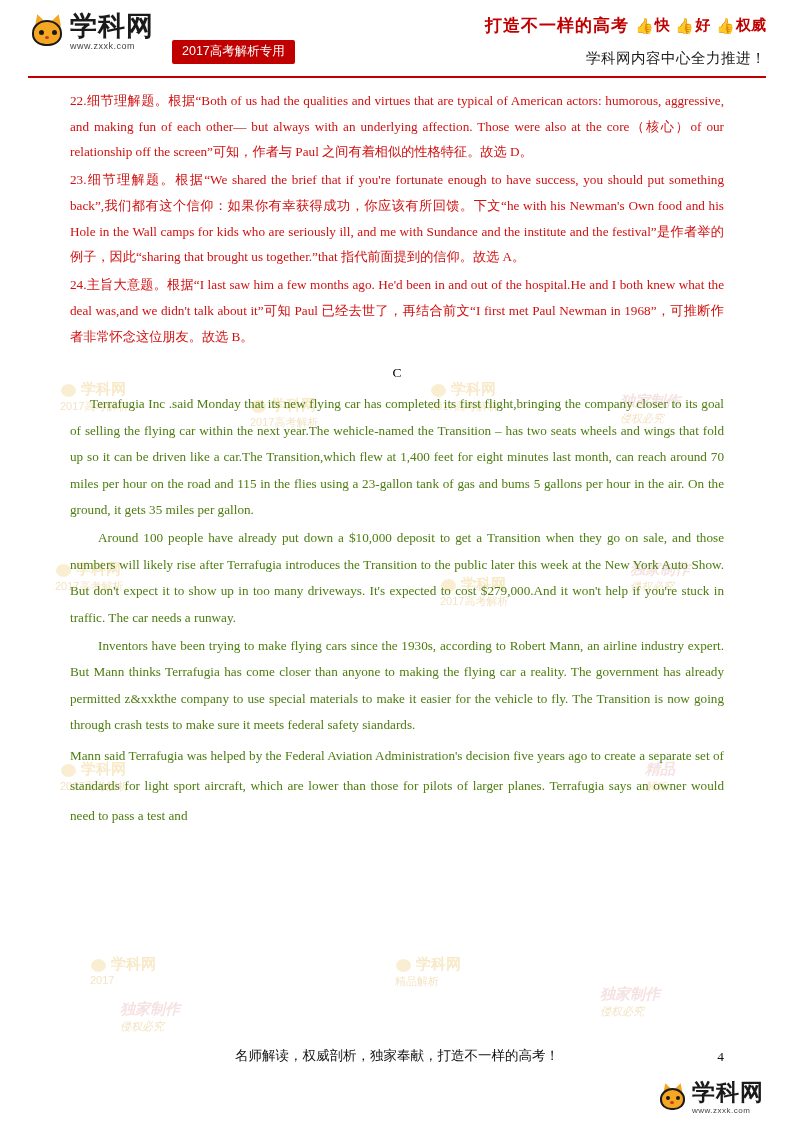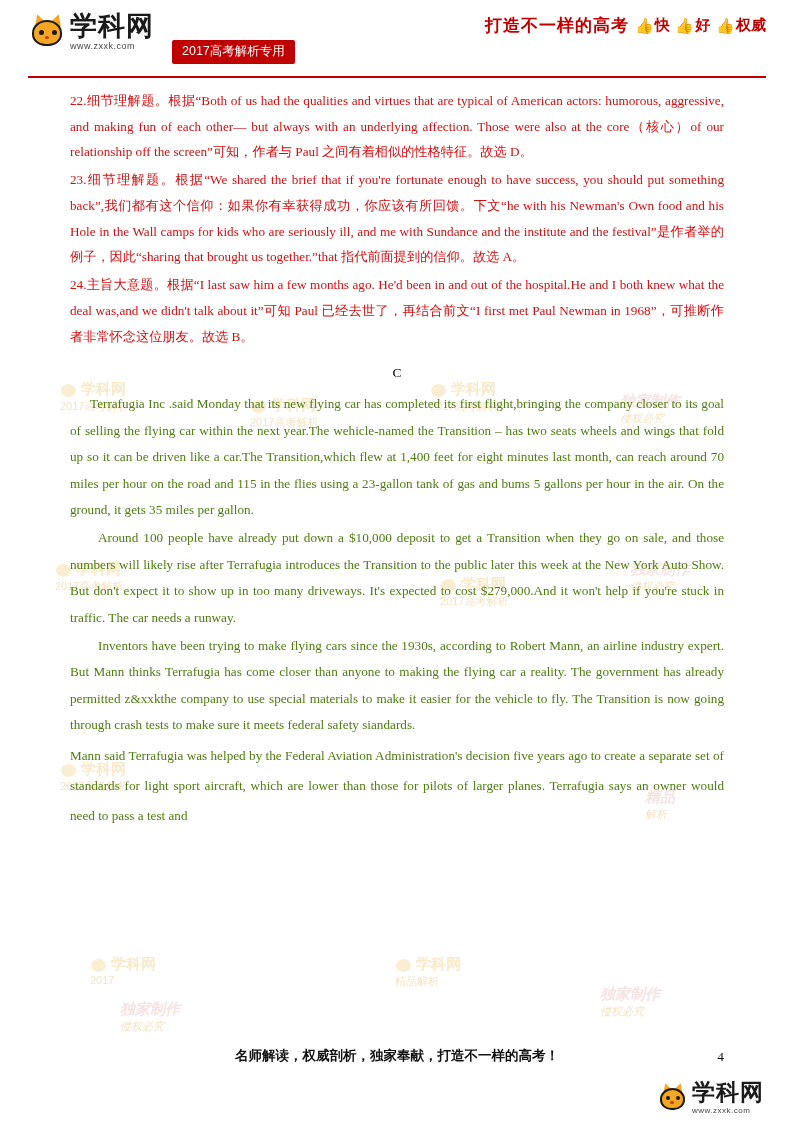--- a/index.html
+++ b/index.html
@@ -185,21 +185,20 @@
   
   .page-footer {
     position: absolute;
     left: 0;
     right: 0;
     bottom: 58px;
     padding: 0 70px;
     display: flex;
     align-items: flex-end;
     justify-content: center;
-    font-weight: bold;
   }
   .footer-text {
     font-family: "Liberation Sans", sans-serif;
     font-size: 13.5px;
     color: #111;
   }
   .page-num {
     position: absolute;
     right: 70px;
     bottom: 58px;
@@ -306,21 +305,21 @@
 </div>
 <div class="wm" style="left:60px; top:760px;">
   <div class="wm-row">
       <span class="wm-cat">
         <span class="h"></span>
       </span>
       <span>学科网</span>
     </div>
   <div class="sub">2017高考解析</div>
 </div>
-<div class="wm wm-red" style="left:645px; top:788px;">
+<div class="wm wm-red" style="left:645px; top:760px;">
   <div>精品</div>
   <div class="sub">解析</div>
 </div>
 <div class="wm" style="left:90px; top:955px;">
   <div class="wm-row">
       <span class="wm-cat">
         <span class="h"></span>
       </span>
       <span>学科网</span>
     </div>
@@ -371,20 +370,21 @@
       </span>
       <span class="thumb-item">
         <span class="thumb-glyph">👍</span>
         <span>好</span>
       </span>
       <span class="thumb-item">
         <span class="thumb-glyph">👍</span>
         <span>权威</span>
       </span>
     </div>
+    <div class="slogan-sub">学科网内容中心全力推进！</div>
   </div>
 
   <div class="header-rule"></div>
 </div>
 
 <div class="doc-body">
 
   <p class="ans-para">22.细节理解题。根据“Both of us had the qualities and virtues that are typical of American actors: humorous, aggressive, and making fun of each other— but always with an underlying affection. Those were also at the core（核心）of our relationship off the screen”可知，作者与 Paul 之间有着相似的性格特征。故选 D。</p>
   <p class="ans-para">23.细节理解题。根据“We shared the brief that if you're fortunate enough to have success, you should put something back”,我们都有这个信仰：如果你有幸获得成功，你应该有所回馈。下文“he with his Newman's Own food and his Hole in the Wall camps for kids who are seriously ill, and me with Sundance and the institute and the festival”是作者举的例子，因此“sharing that brought us together.”that 指代前面提到的信仰。故选 A。</p>
   <p class="ans-para">24.主旨大意题。根据“I last saw him a few months ago. He'd been in   and out of the hospital.He and I both knew what the deal was,and we didn't talk about it”可知 Paul 已经去世了，再结合前文“I first met Paul Newman in 1968”，可推断作者非常怀念这位朋友。故选 B。</p>

